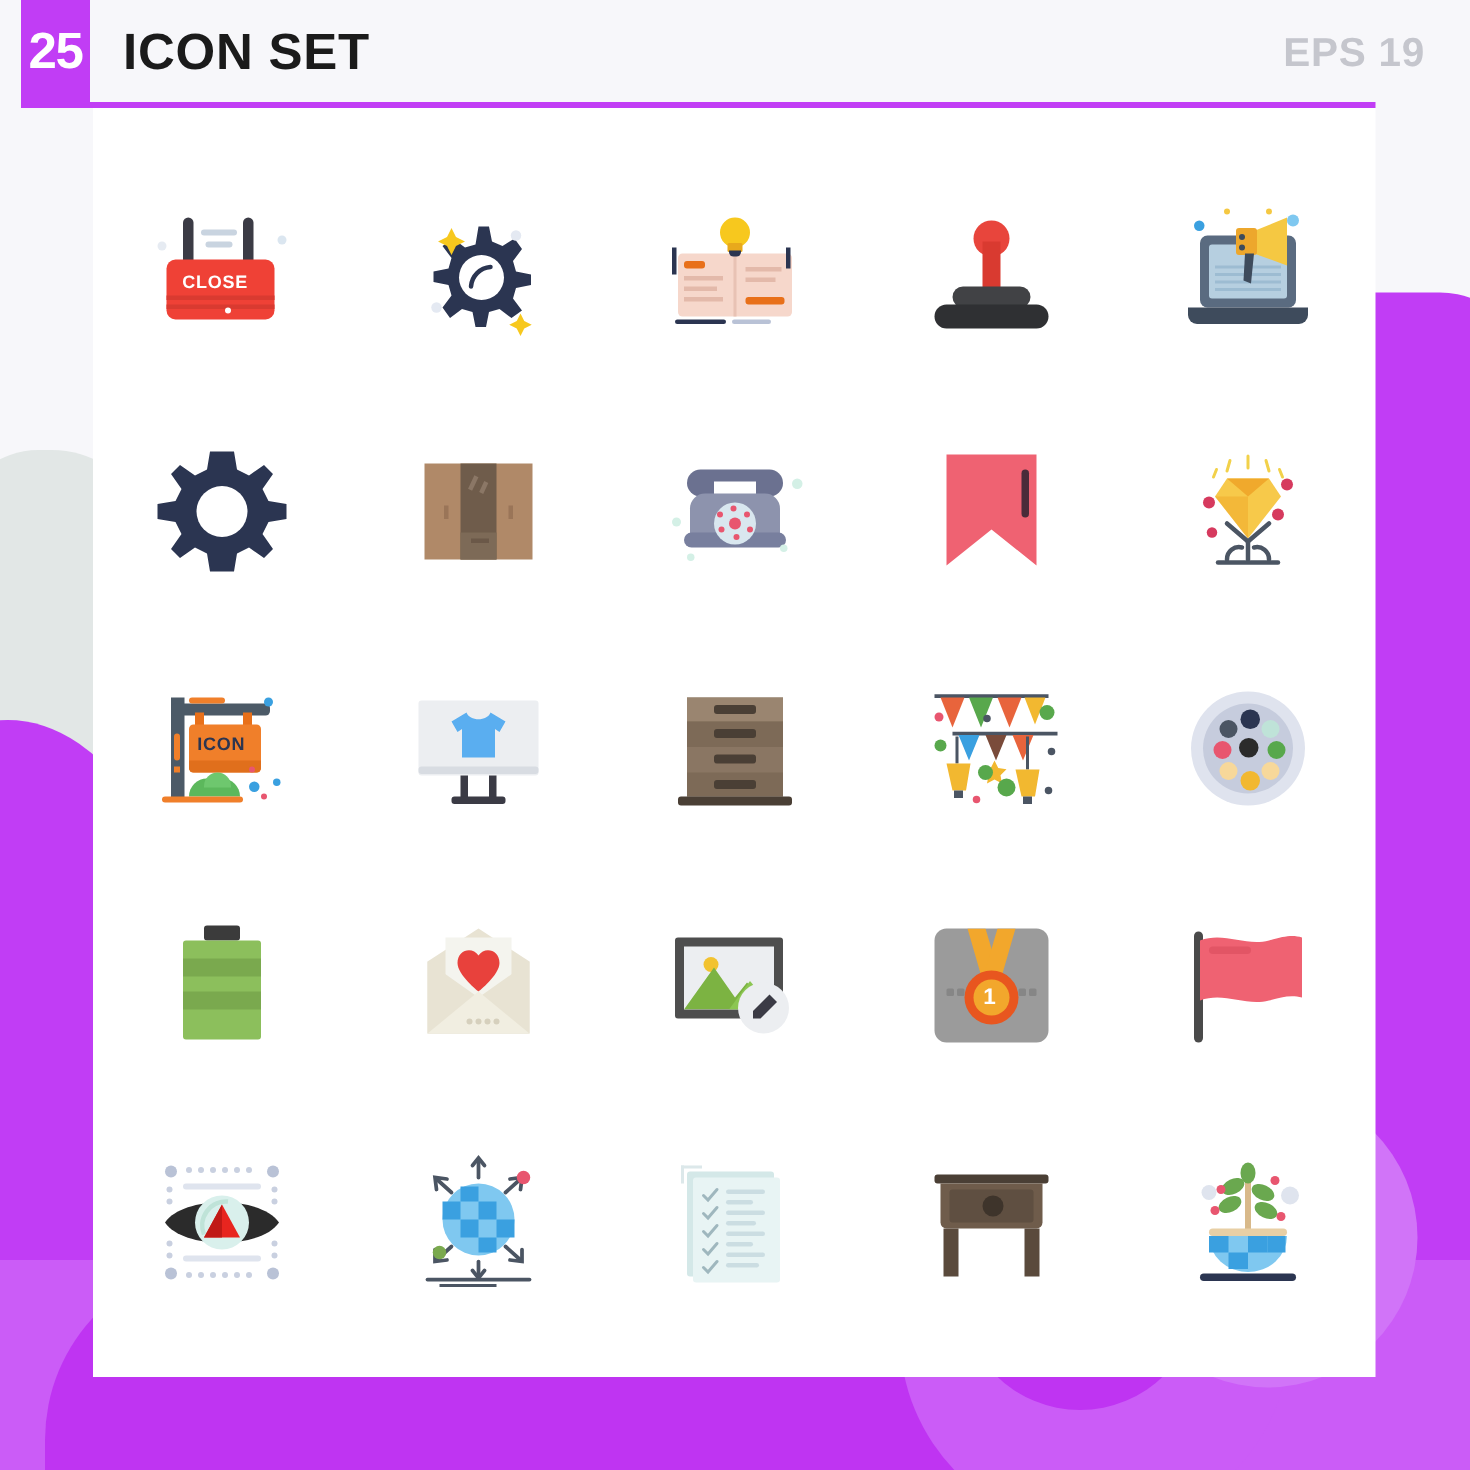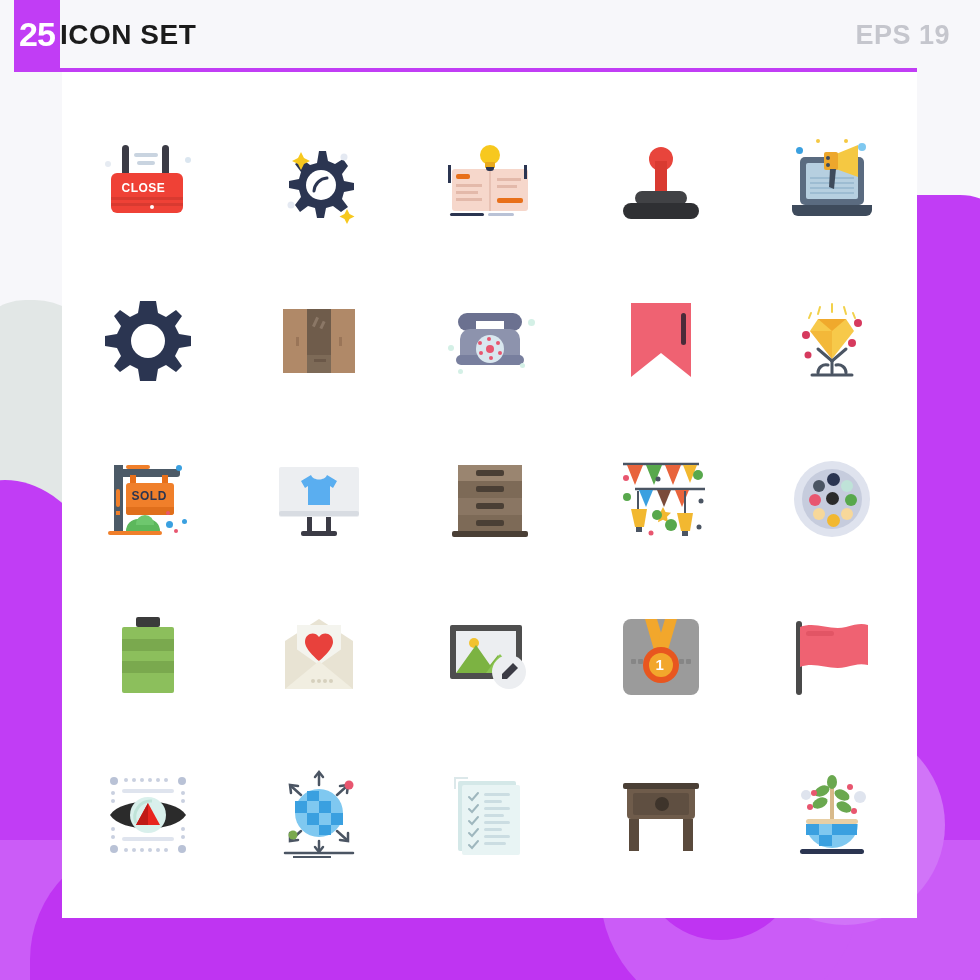--- a/index.html
+++ b/index.html
@@ -48,21 +48,21 @@
     position:absolute; left:0; top:0; width:980px; height:70px;
     display:flex; align-items:center; z-index:5;
   }
   .count-badge {
     width:46px; height:72px; margin-left:14px; margin-top:-2px;
     background:#c13df5; color:#fff;
     display:flex; align-items:center; justify-content:center;
     font-size:34px; font-weight:bold; letter-spacing:-1px;
   }
   .title {
-    font-size:28px; font-weight:bold;
+    margin-left:22px; font-size:34px; font-weight:bold;
     color:#1b1b1b; letter-spacing:0.5px;
   }
   .eps {
     margin-left:auto; margin-right:30px;
     font-size:27px; font-weight:bold; color:#c5c6cd; letter-spacing:0.5px;
   }
   .header-rule {
     position:absolute; left:14px; top:68px; width:903px; height:4px;
     background:#c13df5; z-index:5;
   }
@@ -278,21 +278,21 @@
   </div>
 
   <div class="cell">
     <div class="ico">
       <div class="p" style="left:14px;top:14px;width:9px;height:68px;background:#4c5a67;"></div>
       <div class="p" style="left:14px;top:18px;width:66px;height:8px;background:#4c5a67;border-radius:3px;"></div>
       <div class="p" style="left:30px;top:24px;width:6px;height:10px;background:#e8701a;"></div>
       <div class="p" style="left:62px;top:24px;width:6px;height:10px;background:#e8701a;"></div>
       <div class="p" style="left:26px;top:32px;width:48px;height:32px;background:#f07f2a;border-radius:3px;"></div>
       <div class="p" style="left:26px;top:56px;width:48px;height:8px;background:#e06f1c;border-radius:0 0 3px 3px;"></div>
-      <div class="p" style="left:32px;top:38px;color:#2b3551;font-size:12px;font-weight:bold;letter-spacing:0.5px;">SOLD</div>
+      <div class="p" style="left:32px;top:38px;color:#2b3551;font-size:12px;font-weight:bold;letter-spacing:0.5px;">ICON</div>
       <div class="p" style="left:26px;top:14px;width:24px;height:4px;background:#f07f2a;border-radius:2px;"></div>
       <div class="p" style="left:16px;top:38px;width:4px;height:18px;background:#f07f2a;border-radius:2px;"></div>
       <div class="p" style="left:16px;top:60px;width:4px;height:4px;background:#f07f2a;"></div>
       <div class="p" style="left:26px;top:68px;width:34px;height:12px;background:#5cb85c;border-radius:14px 14px 0 0;"></div>
       <div class="p" style="left:36px;top:64px;width:18px;height:10px;background:#6ec76e;border-radius:10px 10px 0 0;"></div>
       <div class="p" style="left:8px;top:80px;width:54px;height:4px;background:#f07f2a;border-radius:2px;"></div>
       <div class="dot" style="left:76px;top:14px;width:6px;height:6px;background:#3aa0e0;"></div>
       <div class="dot" style="left:66px;top:70px;width:7px;height:7px;background:#3aa0e0;"></div>
       <div class="dot" style="left:82px;top:68px;width:5px;height:5px;background:#3aa0e0;"></div>
       <div class="dot" style="left:74px;top:78px;width:4px;height:4px;background:#e8566f;"></div>

